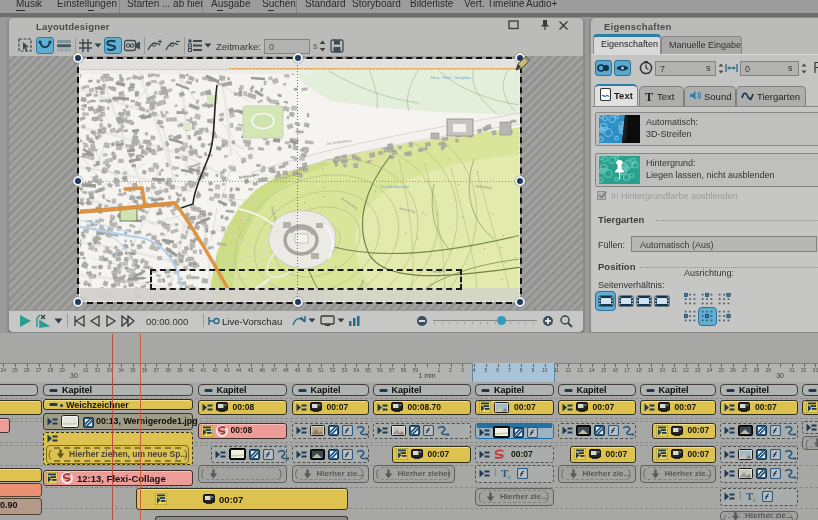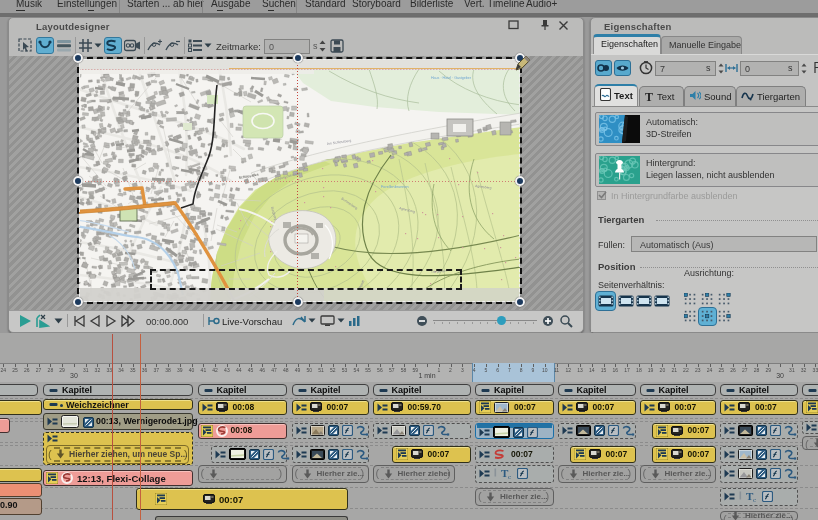--- a/index.html
+++ b/index.html
@@ -1904,21 +1904,21 @@
     <path d="M0.5,0.5 L5,4.5 L0.5,8.5 Z" fill="#1e3a52"></path>
     <rect x="5.5" y="1.5" width="5" height="2" fill="#1e3a52"></rect>
     <rect x="5.5" y="5.5" width="5" height="2" fill="#1e3a52"></rect>
   </svg>
 <svg width="12" height="10" viewBox="0 0 12 10" style="position:absolute;left:390.5px;top:402.2px">
     <rect x="0.5" y="0.5" width="11" height="8" rx="1.5" fill="#242420" stroke="#111"></rect>
     <rect x="2" y="2" width="5.5" height="4" fill="#d8d8d0"></rect>
     <rect x="8.2" y="2" width="2.3" height="2" fill="#706a5a"></rect>
     <rect x="3" y="8.8" width="6" height="1.2" fill="#333"></rect>
   </svg>
-<div class="cliptx" style="left:407.5px;top:401.8px">00:59.70</div>
+<div class="cliptx" style="left:407.5px;top:401.8px">00:08.70</div>
 <div class="clipG" style="left:372.5px;top:422.5px;width:98.5px;height:16.5px"></div>
 <svg width="11" height="9" viewBox="0 0 11 9" style="position:absolute;left:376.5px;top:426.2px">
     <path d="M0.5,0.5 L5,4.5 L0.5,8.5 Z" fill="#1e3a52"></path>
     <rect x="5.5" y="1.5" width="5" height="2" fill="#1e3a52"></rect>
     <rect x="5.5" y="5.5" width="5" height="2" fill="#1e3a52"></rect>
   </svg>
 <svg width="15" height="11" viewBox="0 0 15 11" style="position:absolute;left:390.5px;top:425.2px">
     <rect x="0.5" y="0.5" width="14" height="10" rx="1" fill="#f4f4f0" stroke="#1c1c1c"></rect>
     <rect x="1.5" y="1.5" width="12" height="8" fill="#c8c8c0"></rect>
     <path d="M1.5,9.5 L6,4 L10,9.5 Z" fill="#98989a"></path>

